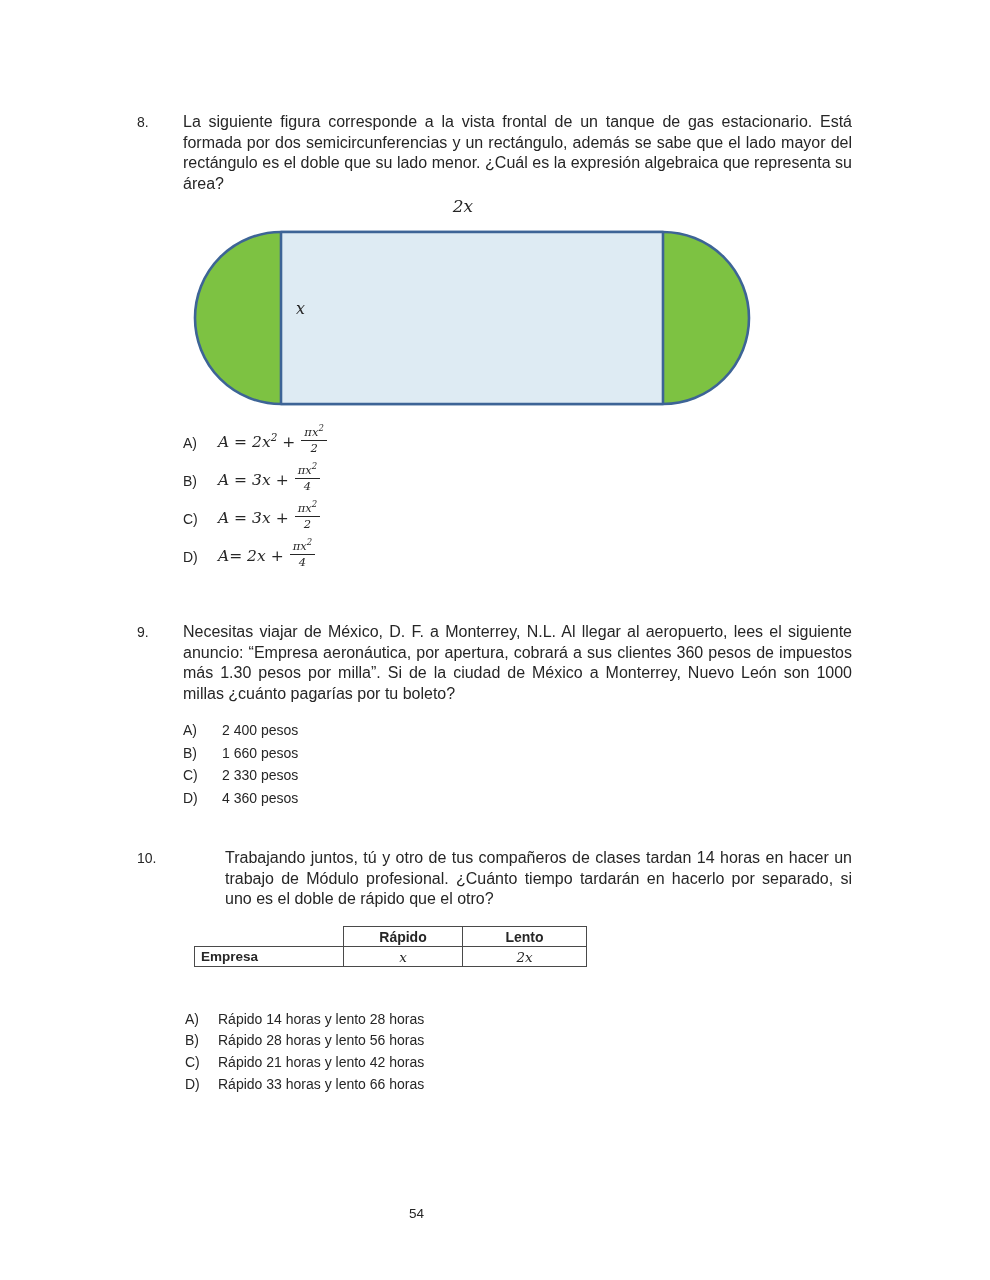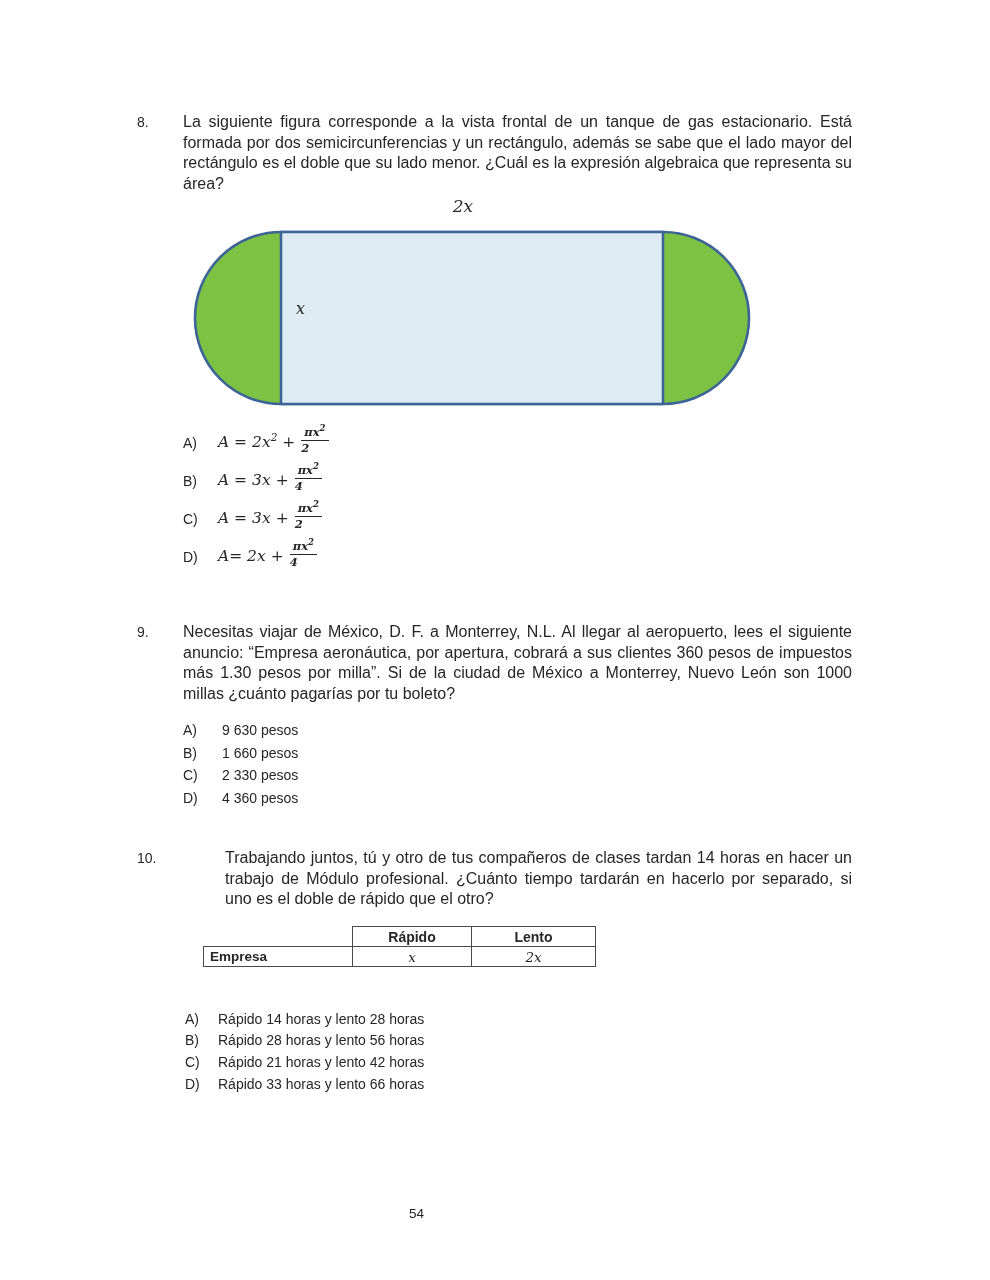--- a/index.html
+++ b/index.html
@@ -26,33 +26,33 @@
   .opt8 { display:flex; align-items:center; height:38px; }
   .letter { width:35px; flex:none; font-size:14px; }
   .letter9 { width:39px; flex:none; font-size:14px; }
   .letter10 { width:33px; flex:none; font-size:14px; }
   .formula {
     font-family:"DejaVu Serif", serif; font-style:italic; font-size:15.5px;
     white-space:nowrap;
   }
   .lead-exp { font-size:10.5px; }
   .op { margin:0 2px 0 5px; }
-  .frac { display:inline-block; text-align:left; vertical-align:middle; margin-left:4px; transform:translateY(-3px);font-weight:bold; }
+  .frac { display:inline-block; text-align:center; vertical-align:middle; margin-left:4px; transform:translateY(-3px); }
   .fnum { display:block; font-size:11.5px; line-height:1.15; border-bottom:1.3px solid #262626; padding:0 3px 1px; }
   .fnum sup { font-size:8.5px; }
   .fden { display:block; font-size:11.5px; line-height:1.25; }
 
   
   #q9-options { position:absolute; left:183px; top:719px; }
   #q9-options .optline { display:flex; align-items:center; height:22.5px; font-size:14px; }
   #q10-options { position:absolute; left:185px; top:1008px; }
   #q10-options .optline { display:flex; align-items:center; height:21.6px; font-size:14px; }
 
   
-  #work-table { position:absolute; left:203px; top:926px; border-collapse:collapse; }
+  #work-table { position:absolute; left:194px; top:926px; border-collapse:collapse; }
   #work-table th, #work-table td { border:1.5px solid #4a4a4a; height:19px; padding:0; }
   #work-table .empty { border:none; background:transparent; }
   #work-table .colh { width:118px; font-size:14px; font-weight:bold; text-align:center; }
   #work-table .colh2 { width:123px;margin-top:36px; }
   #work-table .rowh { width:142px; font-size:13.5px; font-weight:bold; text-align:left; padding-left:6px; }
   #work-table .val { text-align:center; font-family:"DejaVu Serif", serif; font-style:italic; font-size:13.5px; font-weight:normal; }
 
   #page-number { position:absolute; left:0; top:1206px; width:833px; text-align:center; font-size:13.5px; }
 </style>
 </head>
@@ -92,21 +92,21 @@
   </div>
 
   <div class="qrow" style="top:622px;">
     <div class="qnum">9.</div>
     <div class="qtext">Necesitas viajar de México, D. F. a Monterrey, N.L. Al llegar al aeropuerto, lees el siguiente anuncio: “Empresa aeronáutica, por apertura, cobrará a sus clientes 360 pesos de impuestos más 1.30 pesos por milla”. Si de la ciudad de México a Monterrey, Nuevo León son 1000 millas ¿cuánto pagarías por tu boleto?</div>
   </div>
 
   <div id="q9-options">
     <div class="optline">
       <span class="letter9">A)</span>
-      <span>9 630 pesos</span>
+      <span>2 400 pesos</span>
     </div>
     <div class="optline">
       <span class="letter9">B)</span>
       <span>1 660 pesos</span>
     </div>
     <div class="optline">
       <span class="letter9">C)</span>
       <span>2 330 pesos</span>
     </div>
     <div class="optline">

